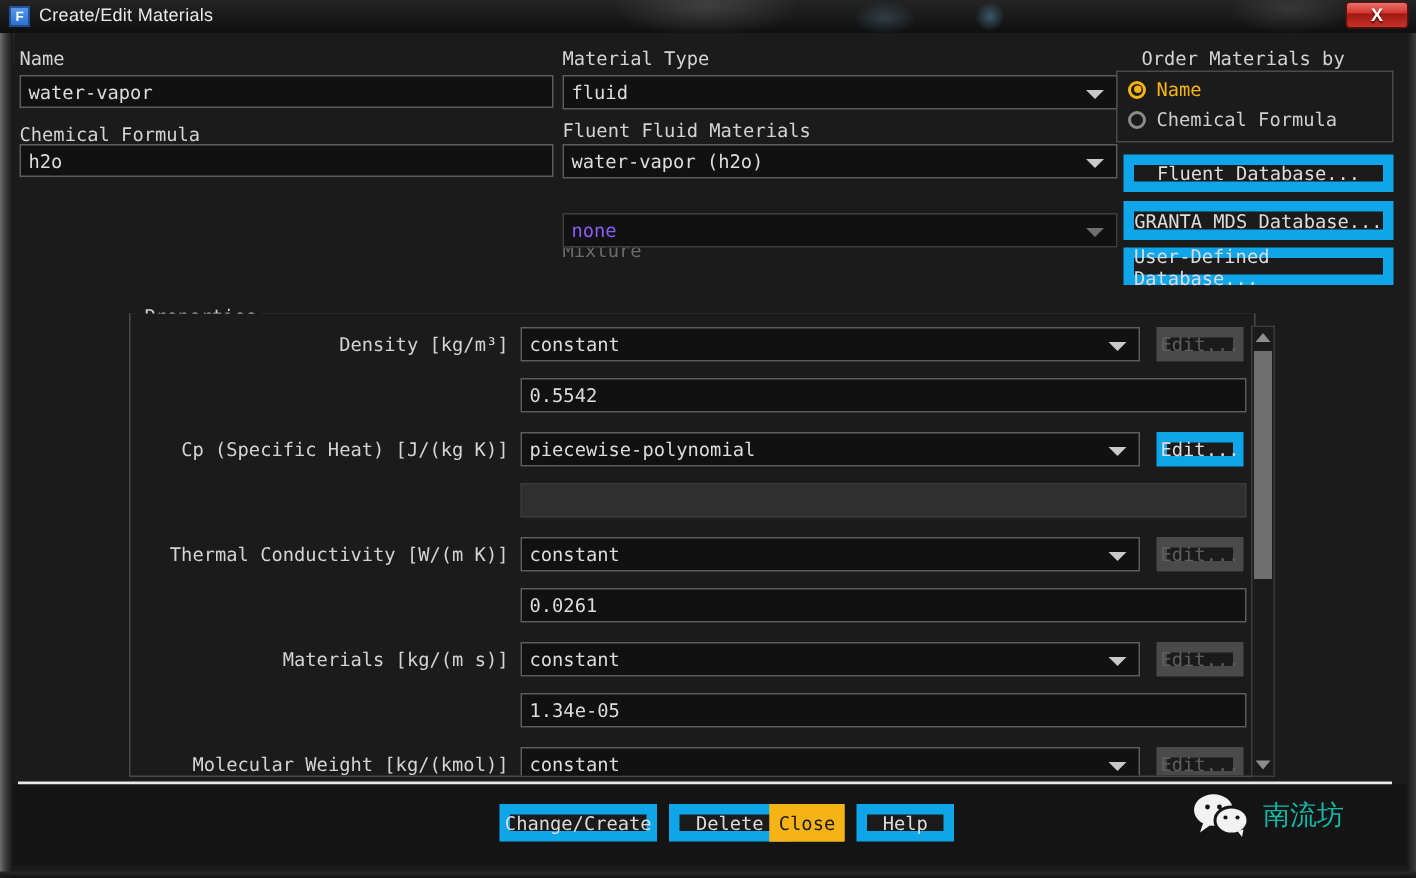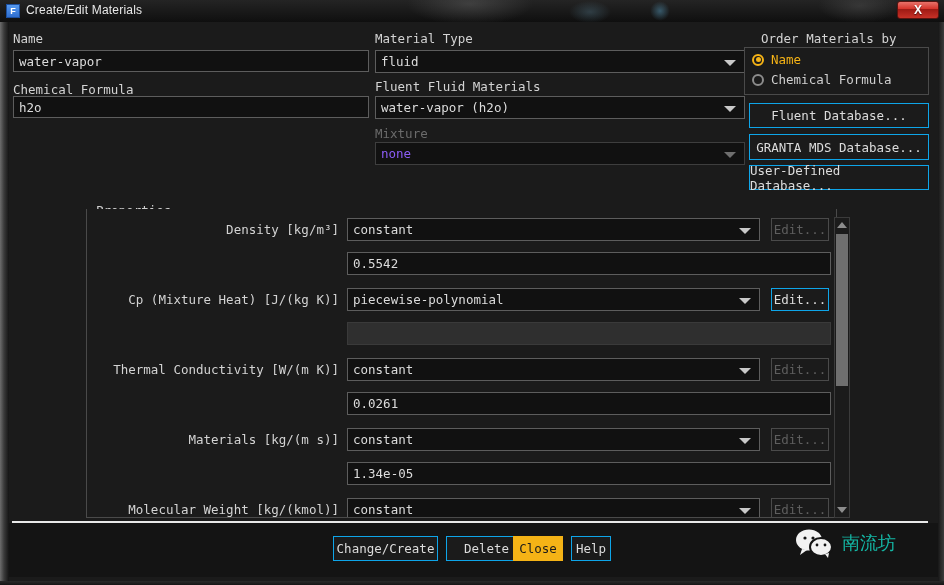--- a/index.html
+++ b/index.html
@@ -82,21 +82,21 @@
   .dialog {
     position: absolute; left: 9px; top: 24px; width: 929px; height: 553px;
     background: #1b1b1b;
   }
 
   .label {
     font-size: 12.5px; color: #d3d3d3;
     font-family: "DejaVu Sans Mono", monospace;
     white-space: nowrap;
   }
-  .label.dim { color: #6b6b6b; }
+  .label.dim { color: #6b6b6b; margin-top: 33px; }
 
   .field {
     box-sizing: border-box;
     background: #111111;
     border: 1px solid #5d5d5d;
     color: #dcdcdc;
     font-size: 12.5px;
     font-family: "DejaVu Sans Mono", monospace;
     padding: 0 5px;
     display: flex; align-items: center;
@@ -121,21 +121,21 @@
     width: 0; height: 0; margin-top: -2px;
     border-left: 6px solid transparent;
     border-right: 6px solid transparent;
     border-top: 6px solid #c9c9c9;
   }
   .combo.dim .caret { border-top-color: #6f6f6f; }
 
   .btn {
     box-sizing: border-box;
     background: #1b1b1b;
-    border: 1px solid #0ea5e9;
+    border: 7px solid #0ea5e9;
     color: #dcdcdc;
     font-size: 12.5px;
     font-family: "DejaVu Sans Mono", monospace;
     display: flex; align-items: center; justify-content: center;
     cursor: pointer;
   }
   .btn.disabled { border-color: #4a4a4a; color: #5e5e5e; cursor: default; }
   .btn.primary {
     background: #f5b316; border-color: #f5b316; color: #1b1b1b;
     font-weight: normal;
@@ -314,21 +314,21 @@
       <div class="prop-row" style="top: 9px;">
         <div class="prop-name" style="top: 4px;">Density [kg/m³]</div>
         <div class="combo prop-combo">
           <span>constant</span>
           <span class="caret"></span>
         </div>
         <div class="btn prop-edit disabled">Edit...</div>
         <div class="field prop-value" style="top: 34px;">0.5542</div>
       </div>
       <div class="prop-row" style="top: 79px;">
-        <div class="prop-name" style="top: 4px;">Cp (Mixture Heat) [J/(kg K)]</div>
+        <div class="prop-name" style="top: 4px;">Cp (Specific Heat) [J/(kg K)]</div>
         <div class="combo prop-combo">
           <span>piecewise-polynomial</span>
           <span class="caret"></span>
         </div>
         <div class="btn prop-edit">Edit...</div>
         <div class="field prop-value greyed" style="top: 34px; width: 484px;"></div>
       </div>
       <div class="prop-row" style="top: 149px;">
         <div class="prop-name" style="top: 4px;">Thermal Conductivity [W/(m K)]</div>
         <div class="combo prop-combo">
@@ -365,21 +365,21 @@
     <div class="sb-arrow down">
       <span class="sb-tri-down"></span>
     </div>
   </div>
 
   <div class="sep-line"></div>
   <div class="bottom-bar" style="left:9px;">
     <div class="btn bbtn" style="left:324px;width:105px;">Change/Create</div>
     <div class="btn bbtn" style="left:437px;width:81px;">Delete</div>
     <div class="btn bbtn primary" style="left:504px;width:50px;">Close</div>
-    <div class="btn bbtn" style="left:562px;width:40px;">Help</div>
+    <div class="btn bbtn" style="left:562px;width:65px;">Help</div>
   </div>
 
   <div class="watermark">
     <svg width="38" height="30" viewBox="0 0 38 30">
       <ellipse cx="14" cy="12" rx="13" ry="10.5" fill="#f2f2f2"></ellipse>
       <path d="M7 21 L5 27 L12 22 Z" fill="#f2f2f2"></path>
       <ellipse cx="26" cy="19" rx="11" ry="9" fill="#f2f2f2" stroke="#141414" stroke-width="2"></ellipse>
       <path d="M30 26 L33 30 L34 25 Z" fill="#f2f2f2"></path>
       <circle cx="10" cy="10" r="1.6" fill="#141414"></circle>
       <circle cx="18" cy="10" r="1.6" fill="#141414"></circle>

